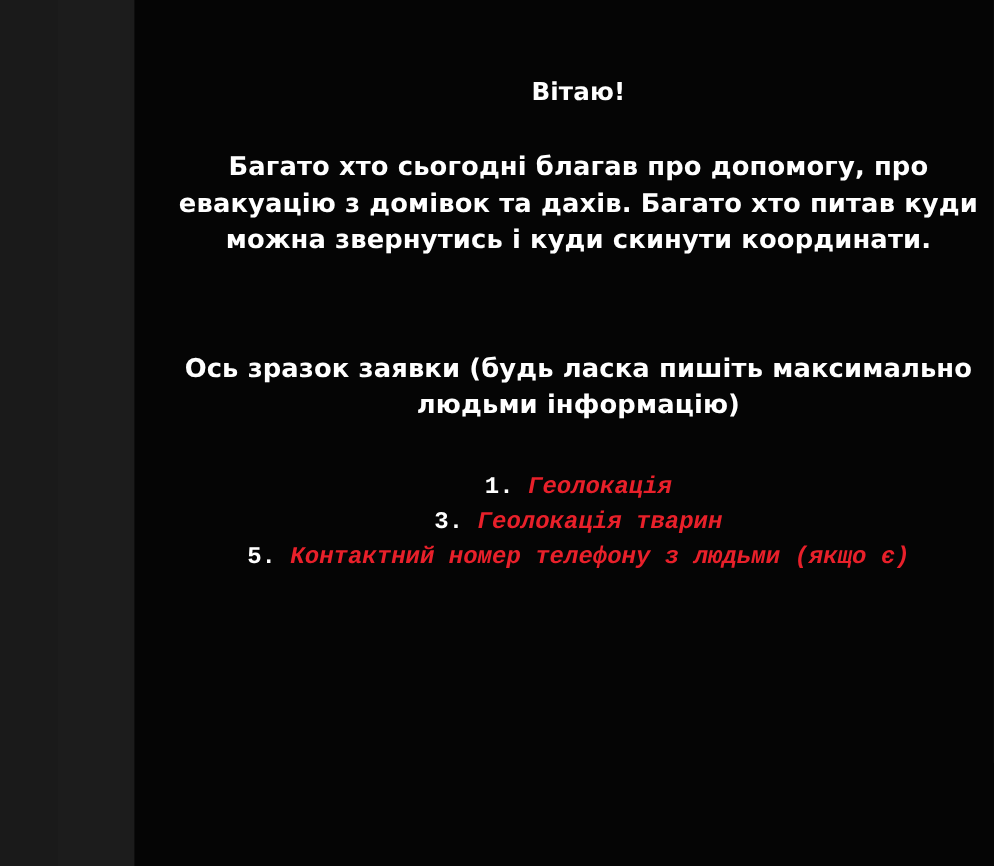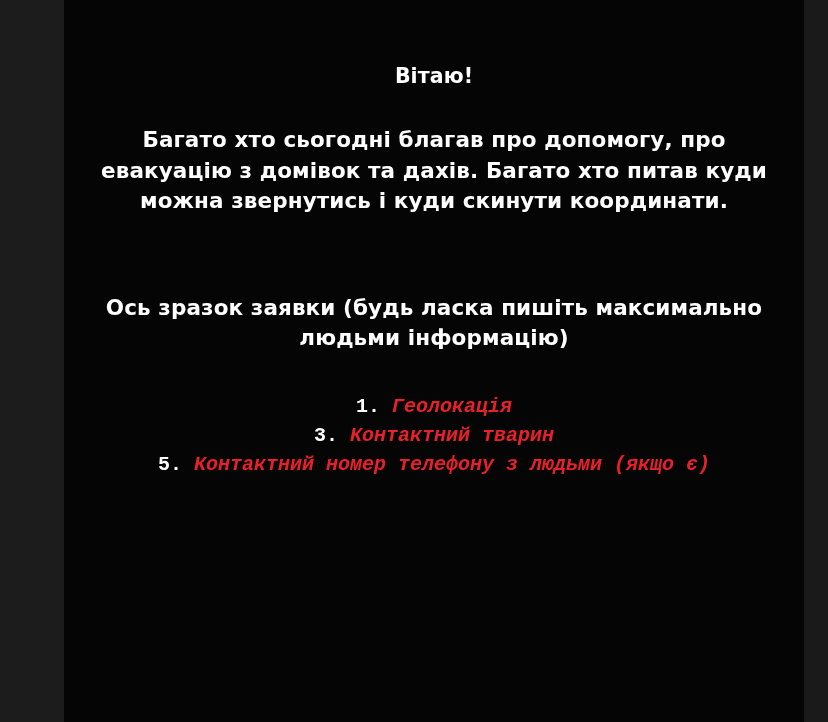--- a/index.html
+++ b/index.html
@@ -11,20 +11,21 @@
     width: 828px;
     height: 722px;
     overflow: hidden;
     font-family: "DejaVu Sans", sans-serif;
   }
   .screen {
     position: relative;
     width: 772px;
     height: 722px;
     background: #1c1c1c;
+    margin-left: 48px;
   }
   .card {
     position: absolute;
     left: 64px;
     top: 0;
     width: 740px;
     height: 722px;
     background: #050505;
     box-sizing: border-box;
     padding: 0 22px;
@@ -89,21 +90,21 @@
 
     <div class="block para3">Ось зразок заявки (будь ласка пишіть максимально людьми інформацію)</div>
 
     <ul class="list">
       <li class="list-item">
         <span class="num">1.</span>
         <span class="txt">Геолокація</span>
       </li>
       <li class="list-item">
         <span class="num">3.</span>
-        <span class="txt">Контактний тварин</span>
+        <span class="txt">Геолокація тварин</span>
       </li>
       <li class="list-item">
         <span class="num">5.</span>
         <span class="txt">Контактний номер телефону з людьми (якщо є)</span>
       </li>
     </ul>
 
   </div>
 </div>
 

